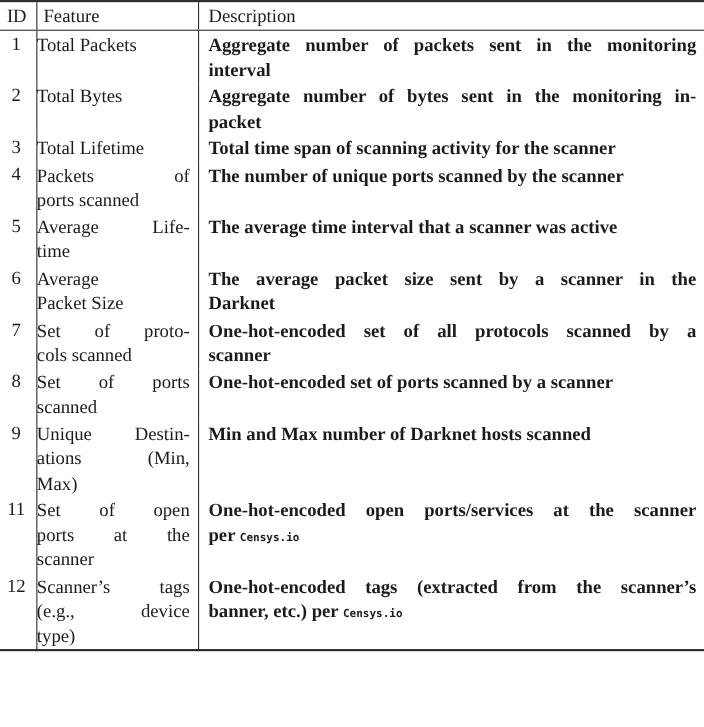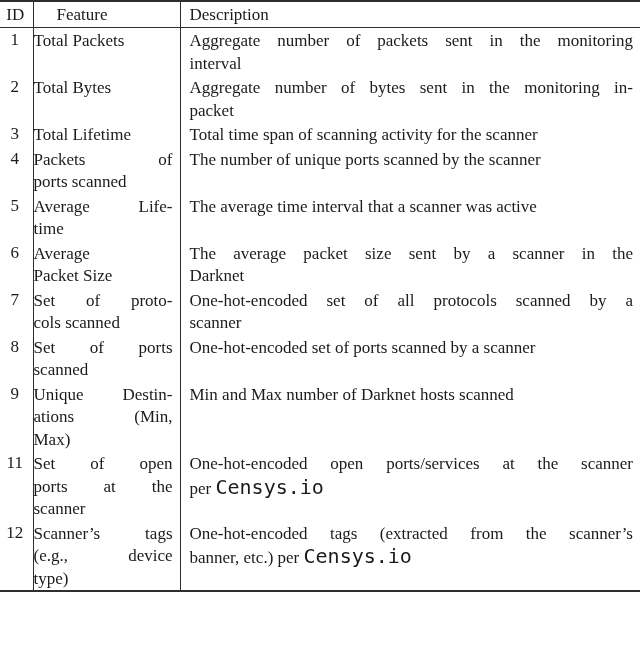--- a/index.html
+++ b/index.html
@@ -32,38 +32,38 @@
   }
   thead th{
     border-bottom:1.5px solid var(--rule);
     text-align:left;
     line-height:21px;
     padding-top:2px;padding-bottom:2px;
   }
   th.h-id{text-align:center;padding-left:0;padding-right:2px;}
   th.h-feat,td.c-feat{border-left:1.5px solid var(--rule);}
   th.h-desc,td.c-desc{border-left:1.5px solid var(--rule);}
-  th.h-feat{padding-left:23px;}
+  th.h-feat{padding-left:6px;}
   th.h-desc{padding-left:9px;}
   td{padding-top:2px;}
   td.c-id{text-align:center;padding-right:3px;}
   td.c-feat{padding-right:7px;}
-  td.c-desc{padding-left:9px;padding-right:7px;}
+  td.c-desc{padding-left:9px;padding-right:7px;font-weight:bold;}
   .ln{
     line-height:22.5px;
     text-align:left;
     white-space:normal;
   }
   .jl{ 
     text-align:justify;
     text-align-last:justify;
   }
   .mono{
     font-family:"DejaVu Sans Mono","Liberation Mono",monospace;
-    font-size:20px;
+    font-size:10px;
   }
 </style>
 </head>
 <body>
 
 <div class="paper">
   <table class="features">
     <colgroup>
       <col class="c1">
         <col class="c2">

